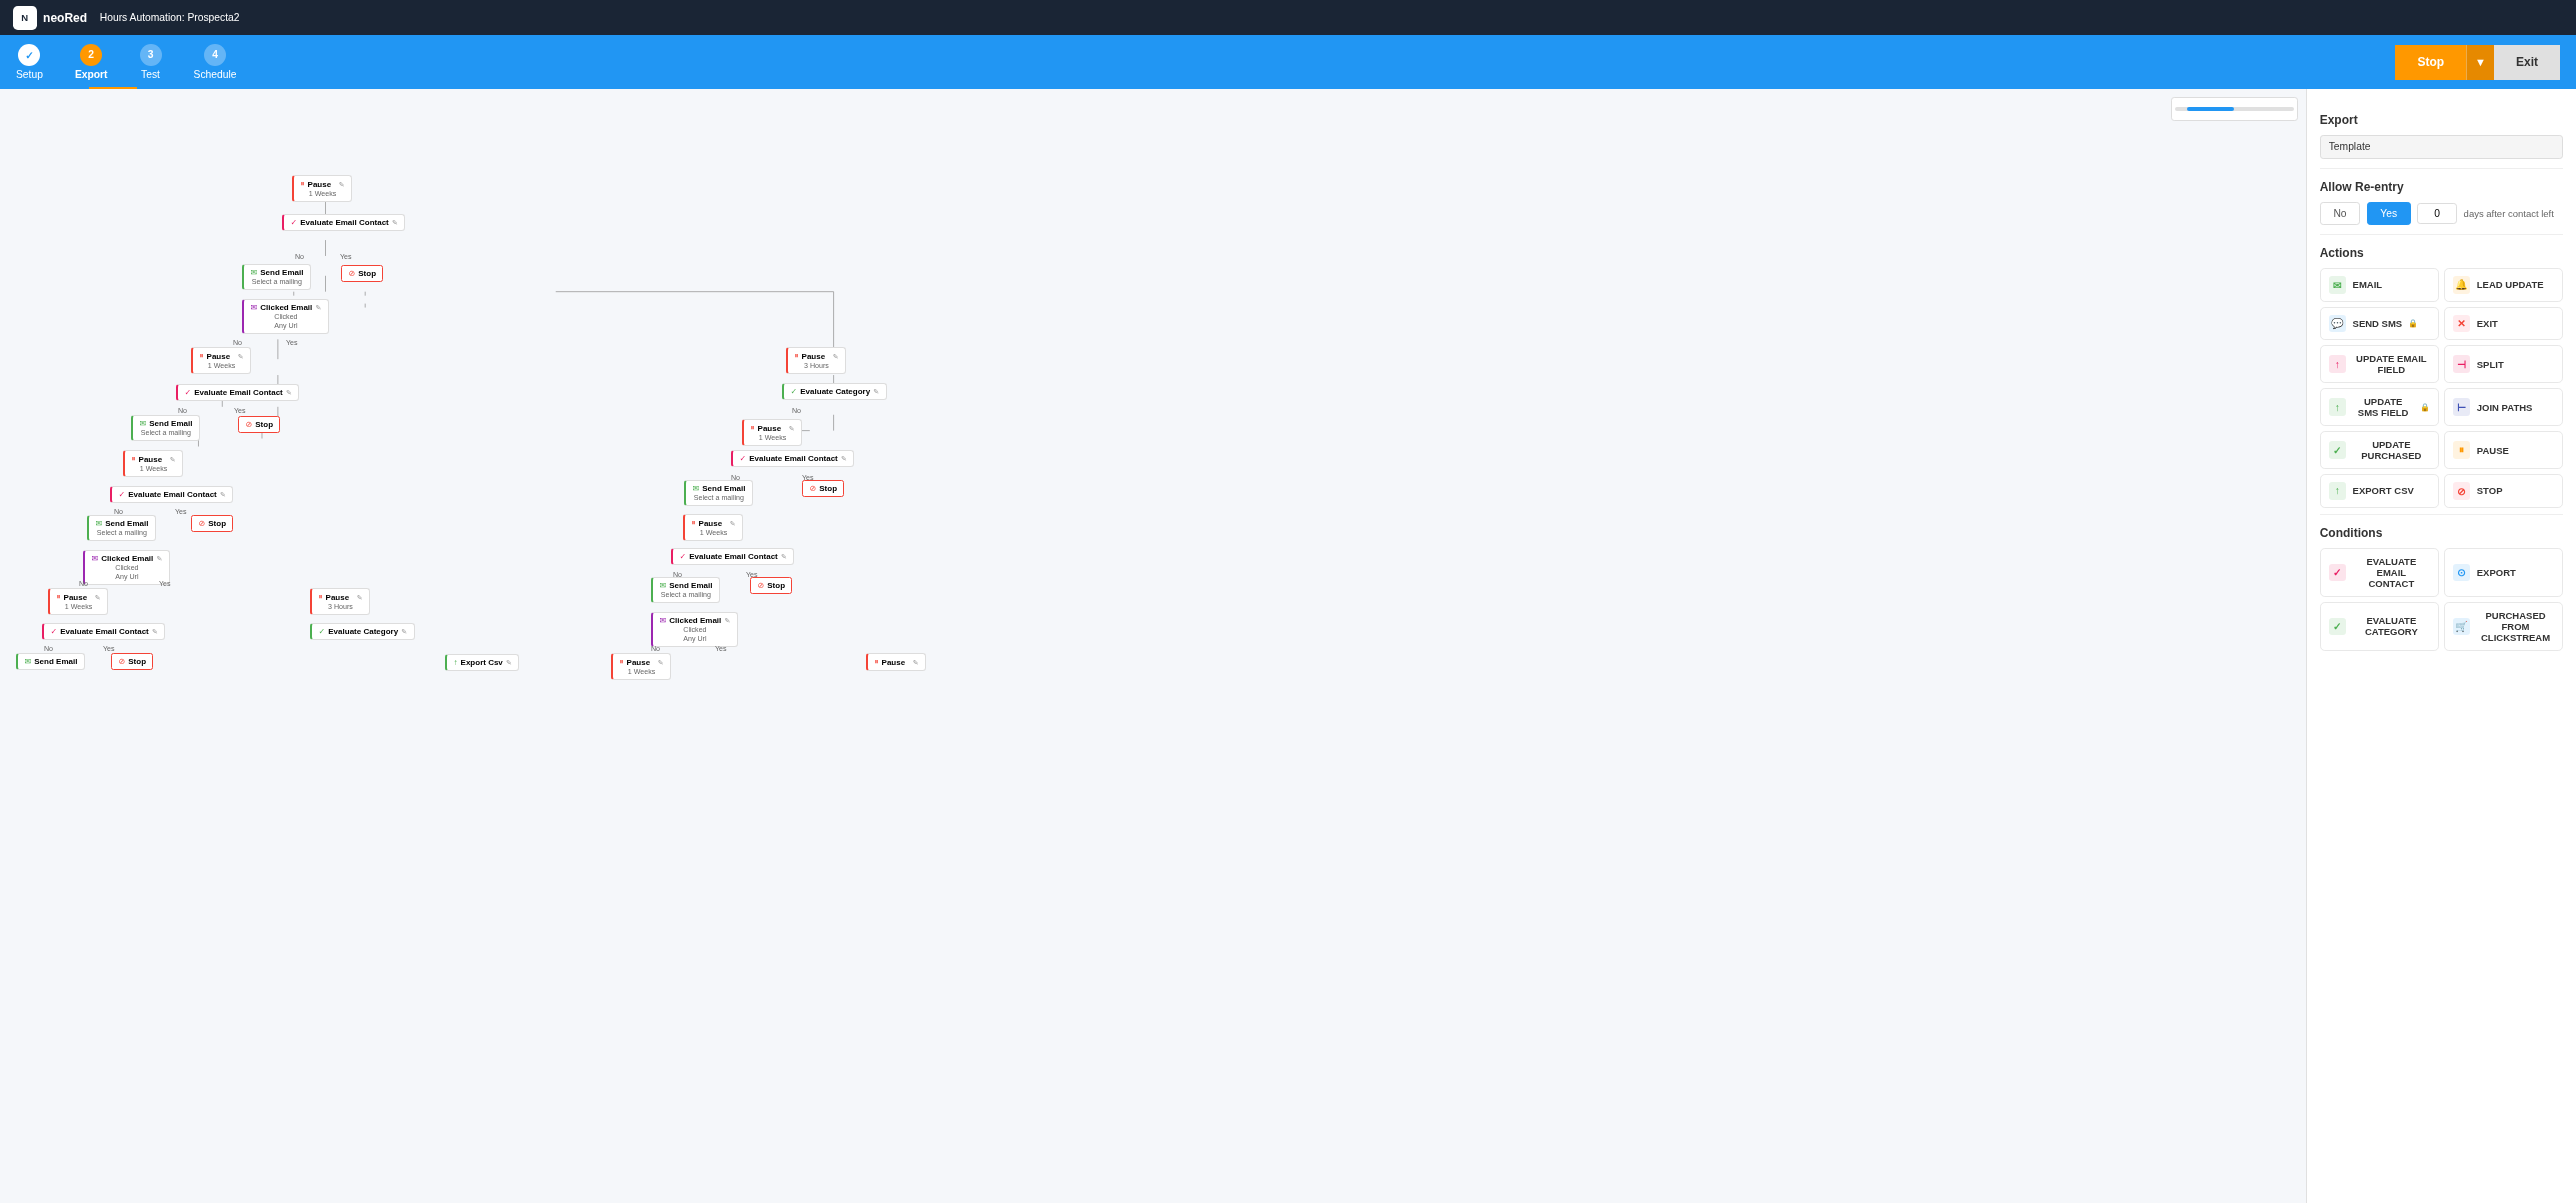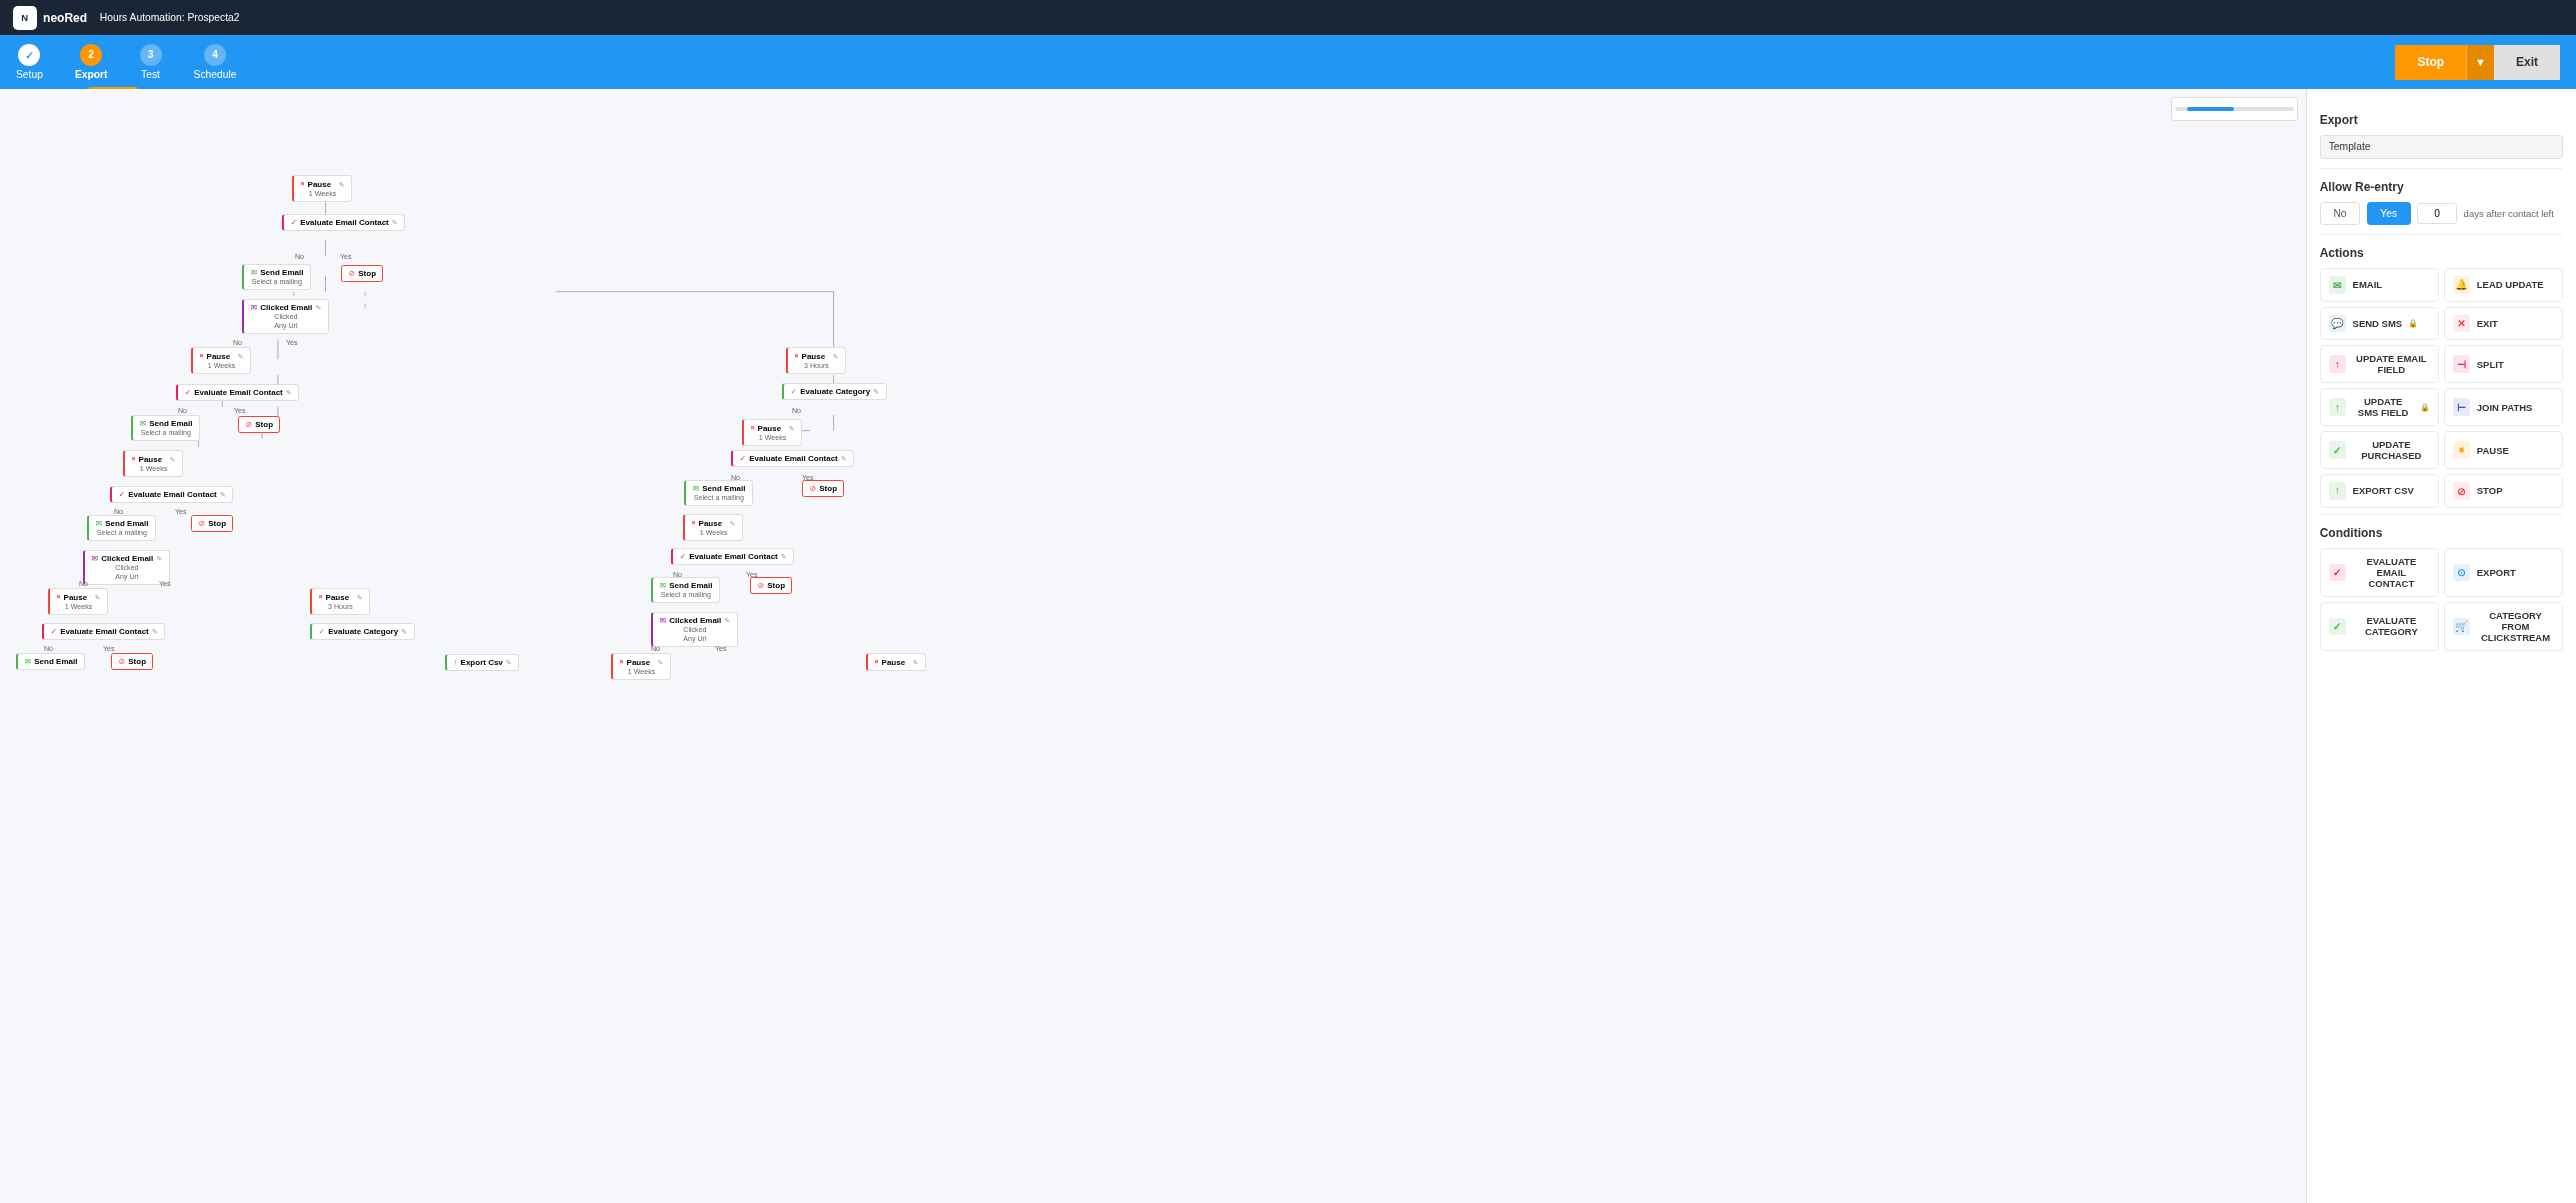--- a/index.html
+++ b/index.html
@@ -879,19 +879,19 @@
         <span>EXPORT</span>
       </button>
 
       <button class="action-btn">
         <div class="action-icon icon-eval-cat">✓</div>
         <span>EVALUATE CATEGORY</span>
       </button>
 
       <button class="action-btn">
         <div class="action-icon icon-purchased">🛒</div>
-        <span>CATEGORY FROM CLICKSTREAM</span>
+        <span>PURCHASED FROM CLICKSTREAM</span>
       </button>
     </div>
 
   </div>
 </div>
 
 
 </body></html>

